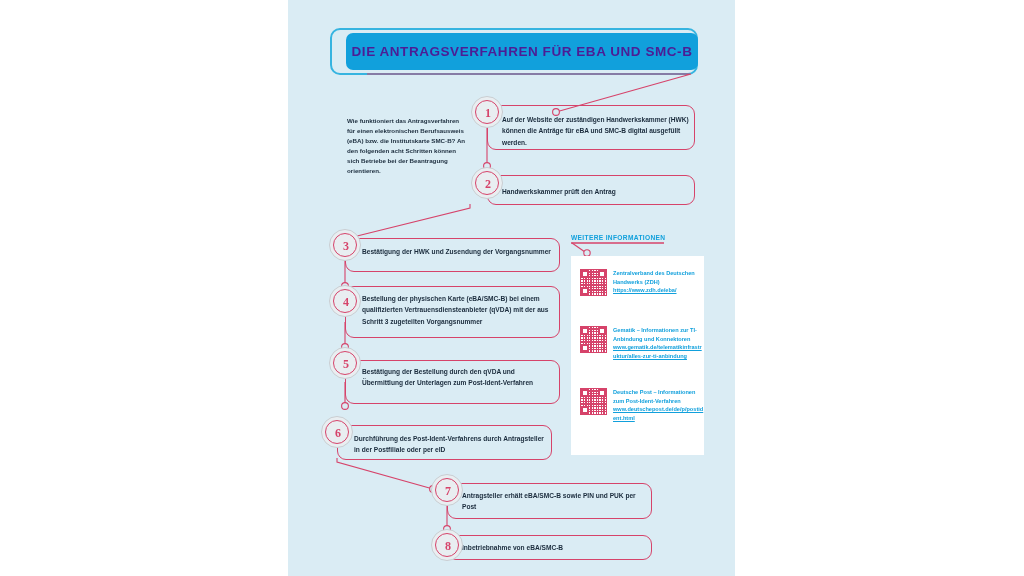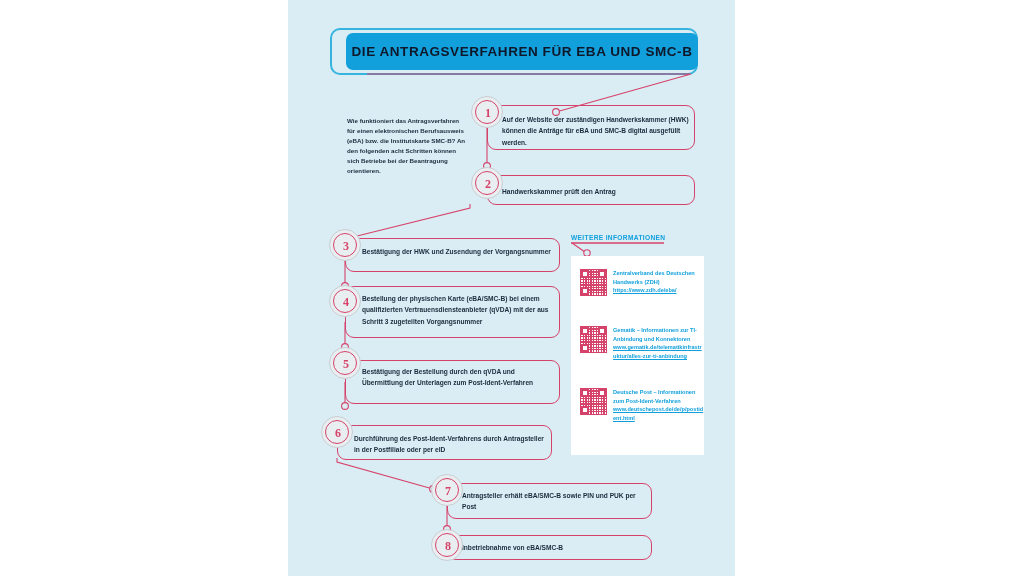--- a/index.html
+++ b/index.html
@@ -23,21 +23,21 @@
     border:2px solid #36b4e0;border-radius:10px;box-sizing:border-box;
     background:transparent;
   }
   .title-bar{
     position:absolute;left:16px;top:5px;width:352px;height:37px;
     background:#11a0dc;border-radius:7px;
     display:flex;align-items:center;justify-content:center;
     box-sizing:border-box;
   }
   .title-bar span{
-    color:#0f172a;font-weight:bold;font-size:13.5px;letter-spacing:.55px;
+    color:#4c1d95;font-weight:bold;font-size:13.5px;letter-spacing:.55px;
     white-space:nowrap;
   }
 
   
   .intro{
     position:absolute;left:347px;top:116px;width:122px;
     font-size:6.2px;line-height:1.62;color:#1a2b3c;font-weight:bold;
   }
 
   

